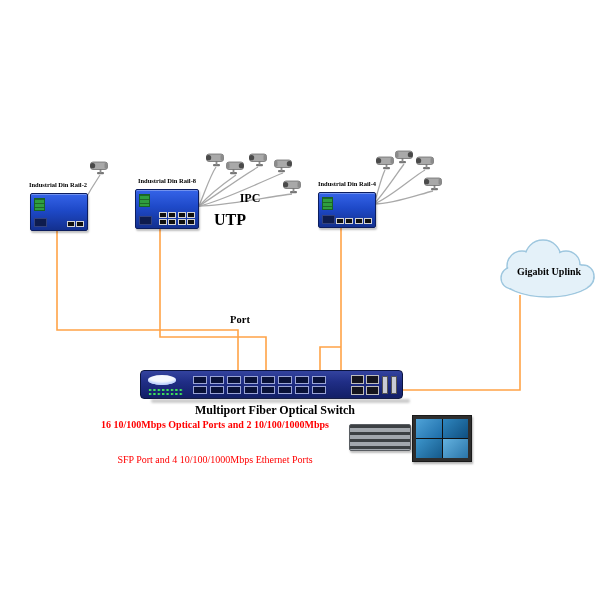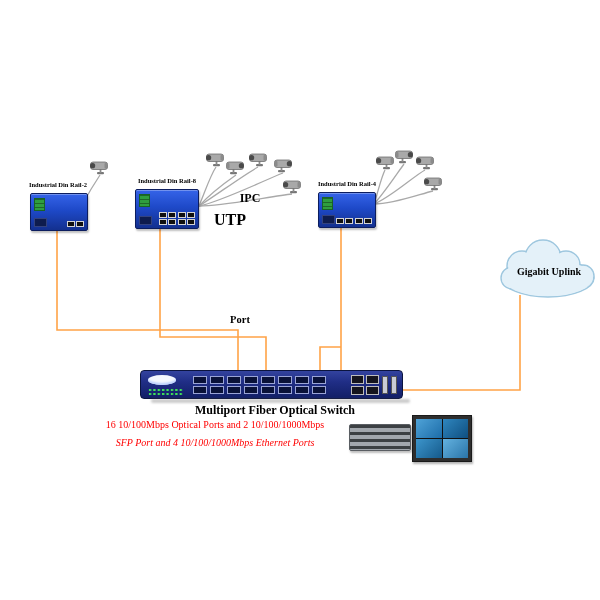--- a/index.html
+++ b/index.html
@@ -12,22 +12,22 @@
   .fiber { fill:none; stroke:var(--fiber-line,#FFA347); stroke-width:1.6; }
   .utp   { fill:none; stroke:var(--utp-line,#A9A9A9);  stroke-width:1.3; }
 
   
   .txt { position:absolute; z-index:3; color:var(--label-text,#000); font-weight:bold; text-align:center; }
   .lbl-ipc   { left:230px; top:145px; width:40px;  font-size:12px;margin-top:46px; }
   .lbl-utp   { left:205px; top:211px; width:50px;  font-size:16px; }
   .lbl-fiber { left:210px; top:314px; width:60px;  font-size:10.5px; }
   .lbl-cloud { left:503px; top:266px; width:92px;  font-size:10px; z-index:4; }
   .lbl-sw    { left:140px; top:403px; width:270px; font-size:12px; }
-  .red1 { left:50px; top:419px; width:330px; font-size:10px; font-weight:normal; color:var(--description-text,#FF0000); }
-  .red2 { left:50px; top:437px; width:330px; font-size:10px; font-weight:normal; color:var(--description-text,#FF0000);font-style:italic; }
+  .red1 { left:50px; top:419px; width:330px; font-size:10px; font-weight:bold; color:var(--description-text,#FF0000); }
+  .red2 { left:50px; top:454px; width:330px; font-size:10px; font-weight:normal; color:var(--description-text,#FF0000); }
   .din-lbl { position:absolute; z-index:3; width:100px; text-align:center; font-size:6.5px; font-weight:bold; color:#000; }
 
   
   .din { position:absolute; z-index:2; background:linear-gradient(180deg,#3563e8 0%, var(--din-switch-body,#1E49C8) 45%, #13308f 100%);
          border:1px solid #0c1d5e; border-radius:2px; box-shadow:inset 0 1px 0 rgba(255,255,255,.3), 1px 2px 2px rgba(0,0,0,.25); }
   .din .green { position:absolute; left:3px; top:4px; width:11px; height:13px; background:#2f9e3f; border:1px solid #176325;
                 background-image:repeating-linear-gradient(180deg, rgba(0,0,0,.35) 0 1px, transparent 1px 4px); }
   .din .screen { position:absolute; left:3px; bottom:3px; width:13px; height:9px; background:#0e1c4e; border:1px solid #33427e; }
   .din .ports { position:absolute; right:3px; bottom:3px; display:grid; gap:1.5px; }
   .din .ports i { width:8px; height:6px; background:#101010; border:1px solid #d4d4d4; display:block; }

